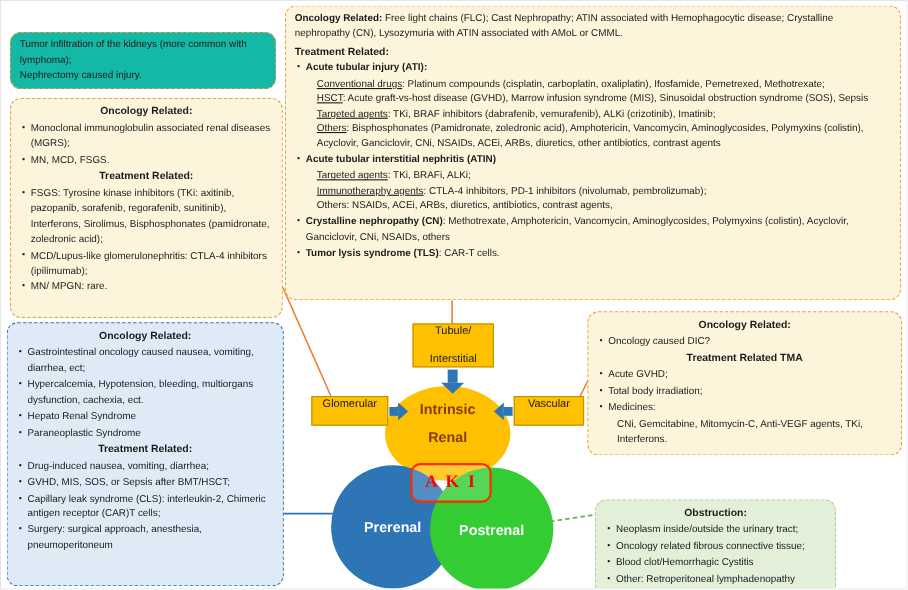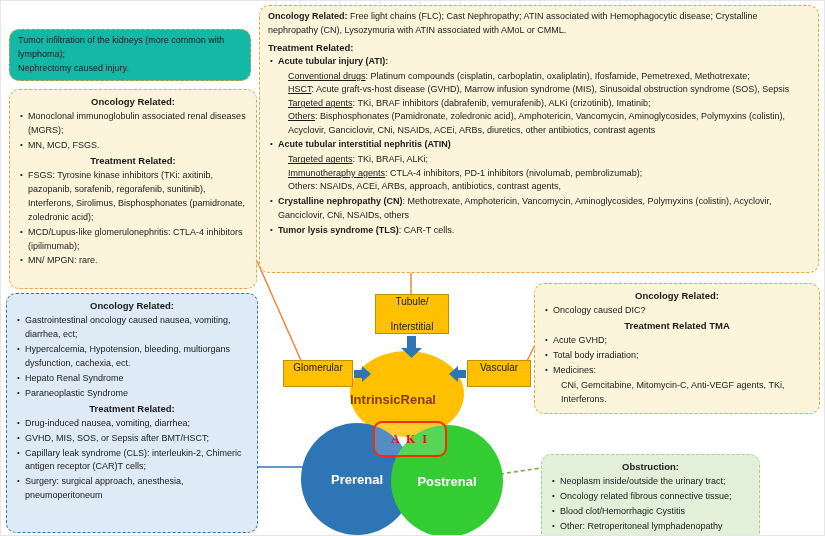--- a/index.html
+++ b/index.html
@@ -18,36 +18,36 @@
   .bi::before{content:"•";position:absolute;left:2px;top:0;font-size:8px;}
   .sub{padding-left:20px;line-height:1.5;}
   .cont{padding-left:18px;line-height:1.55;}
   .ul{text-decoration:underline;}
   .b{font-weight:bold;}
   .plain-line{line-height:1.55;}
   svg.layer{position:absolute;left:0;top:0;pointer-events:none;}
   #svg-lines{z-index:1;}
   #svg-arrows{z-index:6;}
   .ellipse{position:absolute;left:349px;top:350px;width:114px;height:86px;border-radius:50%;
-    background:#FFC000;z-index:3;display:flex;flex-direction:row;align-items:center;
+    background:#FFC000;z-index:3;display:flex;flex-direction:column;align-items:center;
     justify-content:flex-start;padding-top:13px;box-sizing:border-box;
-    font-weight:bold;font-size:13px;color:#843C0C;line-height:1.25;}
+    font-weight:bold;font-size:13px;color:#843C0C;line-height:1.25;gap:10px;}
   .circle{position:absolute;width:112px;height:112px;border-radius:50%;display:flex;
     align-items:center;justify-content:center;font-weight:bold;font-size:13px;color:#ffffff;}
   .circle.bluec{left:300px;top:422px;background:#2E75B6;z-index:4;}
   .circle.greenc{left:390px;top:424px;background:#33CC33;z-index:5;}
   .ybox{position:absolute;background:#FFC000;border:1px solid #BF9000;z-index:6;
     display:flex;flex-direction:column;align-items:center;justify-content:space-between;
     font-size:10px;color:#1a1a1a;box-sizing:border-box;line-height:1.3;}
   .ybox.tubule{left:374px;top:293px;width:74px;height:40px;}
   .ybox.glom{left:282px;top:359px;width:70px;height:27px;}
   .ybox.vasc{left:466px;top:359px;width:64px;height:27px;}
   .aki{position:absolute;left:372px;top:420px;width:74px;height:36px;z-index:7;
     border:2px solid #FF2A00;border-radius:9px;display:flex;align-items:center;justify-content:center;
-    font-family:"Liberation Serif",serif;font-weight:bold;font-size:12px;color:#FF0000;
+    font-family:"Liberation Serif",serif;font-weight:bold;font-size:16px;color:#FF0000;
     letter-spacing:2px;background:rgba(255,255,255,0.18);box-sizing:border-box;}
 </style>
 </head>
 <body>
 
 <div id="canvas">
 
   <svg id="svg-lines" class="layer" width="825" height="536">
     <line x1="410" y1="272" x2="410" y2="294" stroke="#ED7D31" stroke-width="1.4"></line>
     <line x1="256" y1="260" x2="302" y2="364" stroke="#ED7D31" stroke-width="1.4"></line>
@@ -93,21 +93,21 @@
     </div>
     <div class="bi">
       <span class="b">Acute tubular interstitial nephritis (ATIN)</span>
     </div>
     <div class="sub">
       <span class="ul">Targeted agents</span><span>: TKi, BRAFi, ALKi;</span>
     </div>
     <div class="sub">
       <span class="ul">Immunotheraphy agents</span><span>: CTLA-4 inhibitors, PD-1 inhibitors (nivolumab, pembrolizumab);</span>
     </div>
-    <div class="sub">Others: NSAIDs, ACEi, ARBs, approach, antibiotics, contrast agents,</div>
+    <div class="sub">Others: NSAIDs, ACEi, ARBs, diuretics, antibiotics, contrast agents,</div>
     <div class="bi">
       <span class="b">Crystalline nephropathy (CN)</span><span>: Methotrexate, Amphotericin, Vancomycin, Aminoglycosides, Polymyxins (colistin), Acyclovir, Ganciclovir, CNi, NSAIDs, others</span>
     </div>
     <div class="bi">
       <span class="b">Tumor lysis syndrome (TLS)</span><span>: CAR-T cells.</span>
     </div>
   </div>
 
   <div class="box blue-box" style="left:5px;top:292px;width:252px;height:240px;">
     <div class="bhead">Oncology Related:</div>

